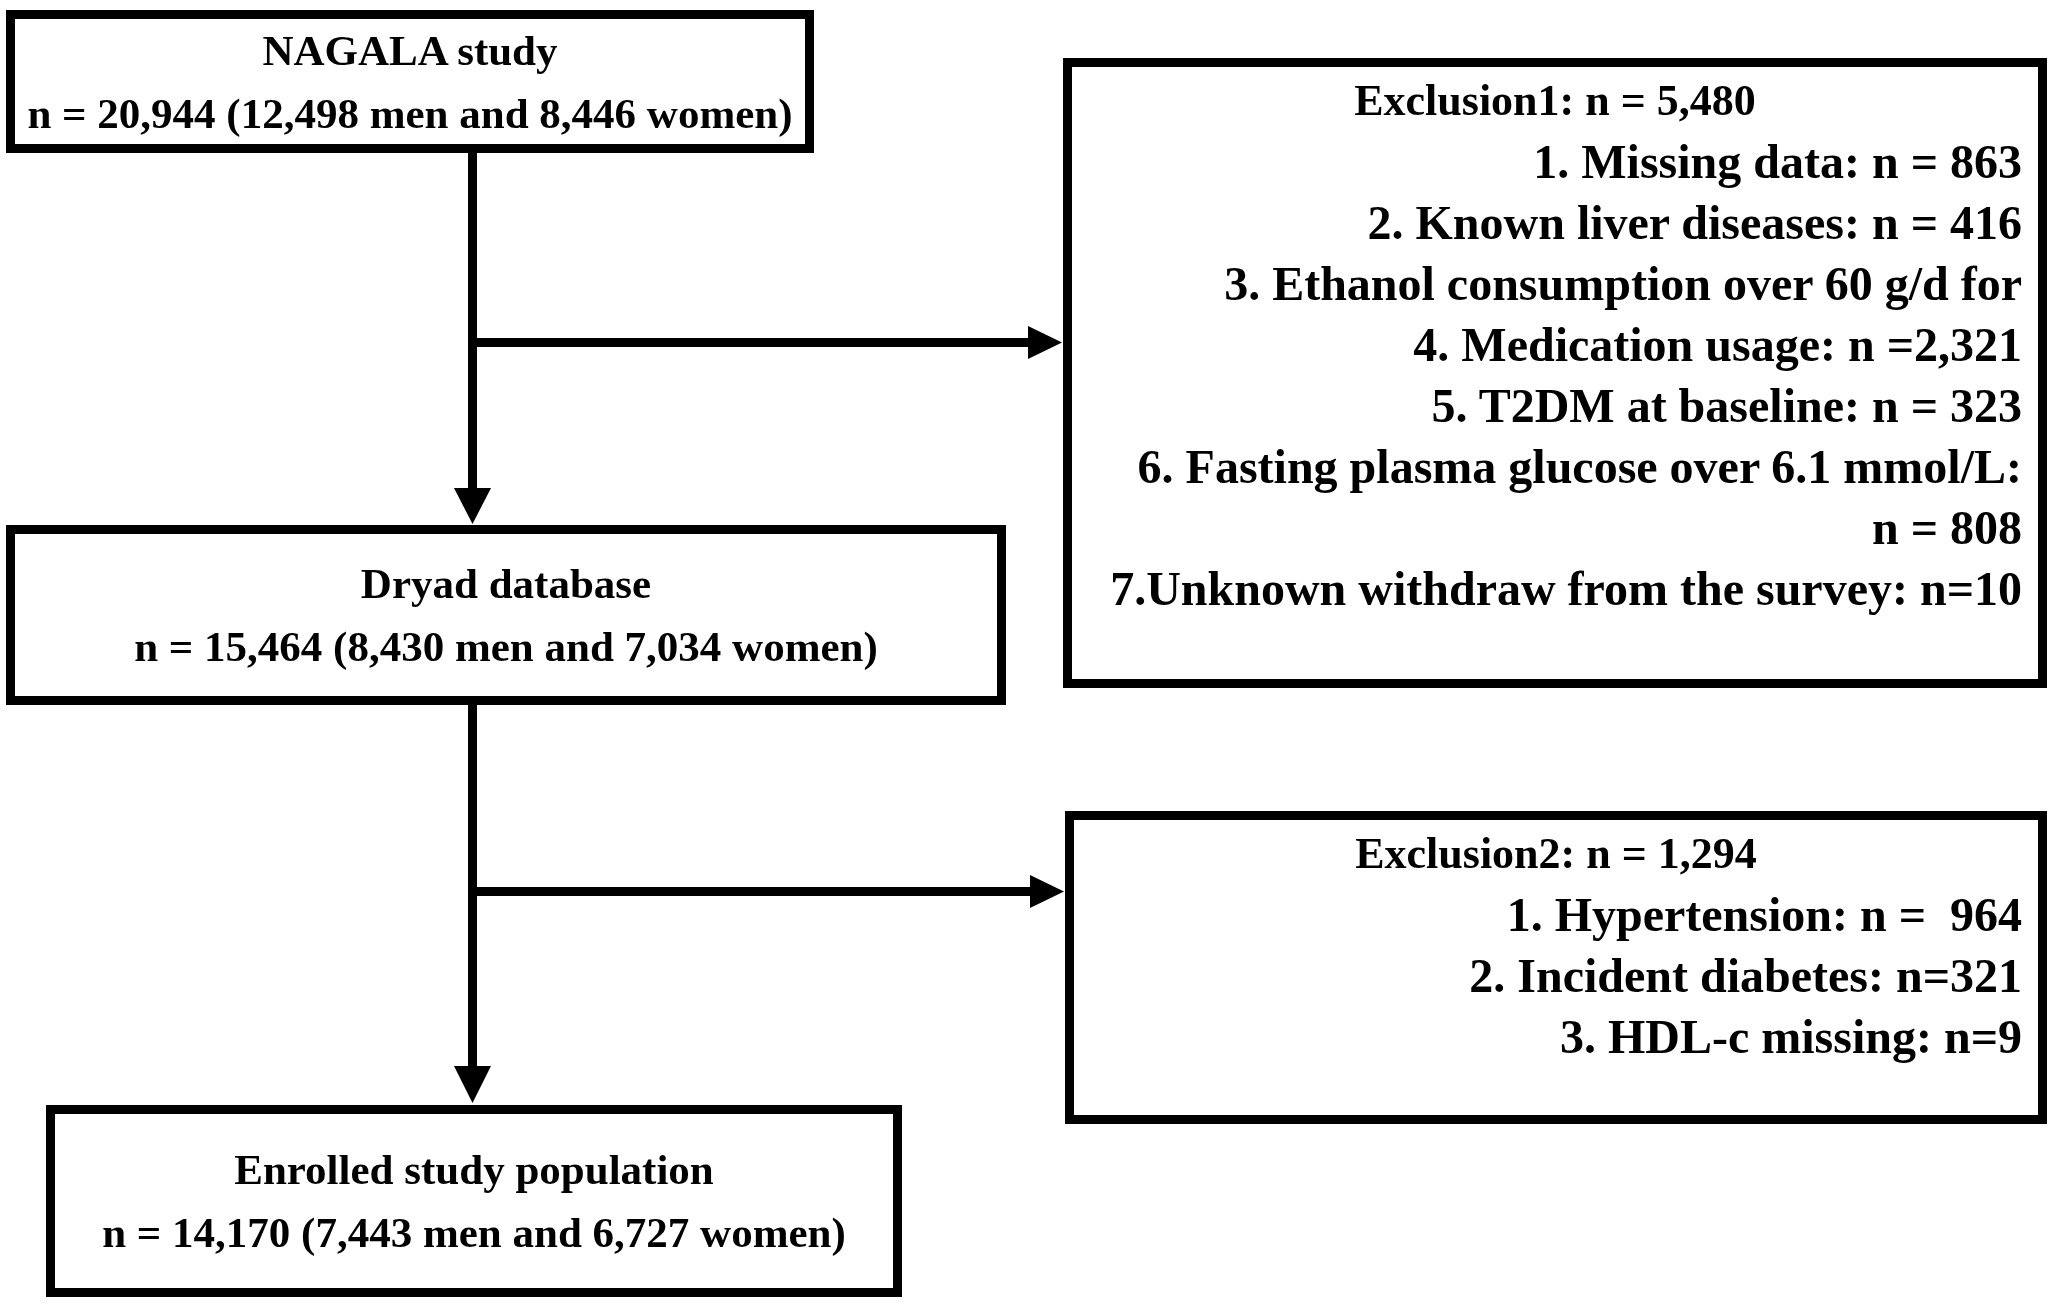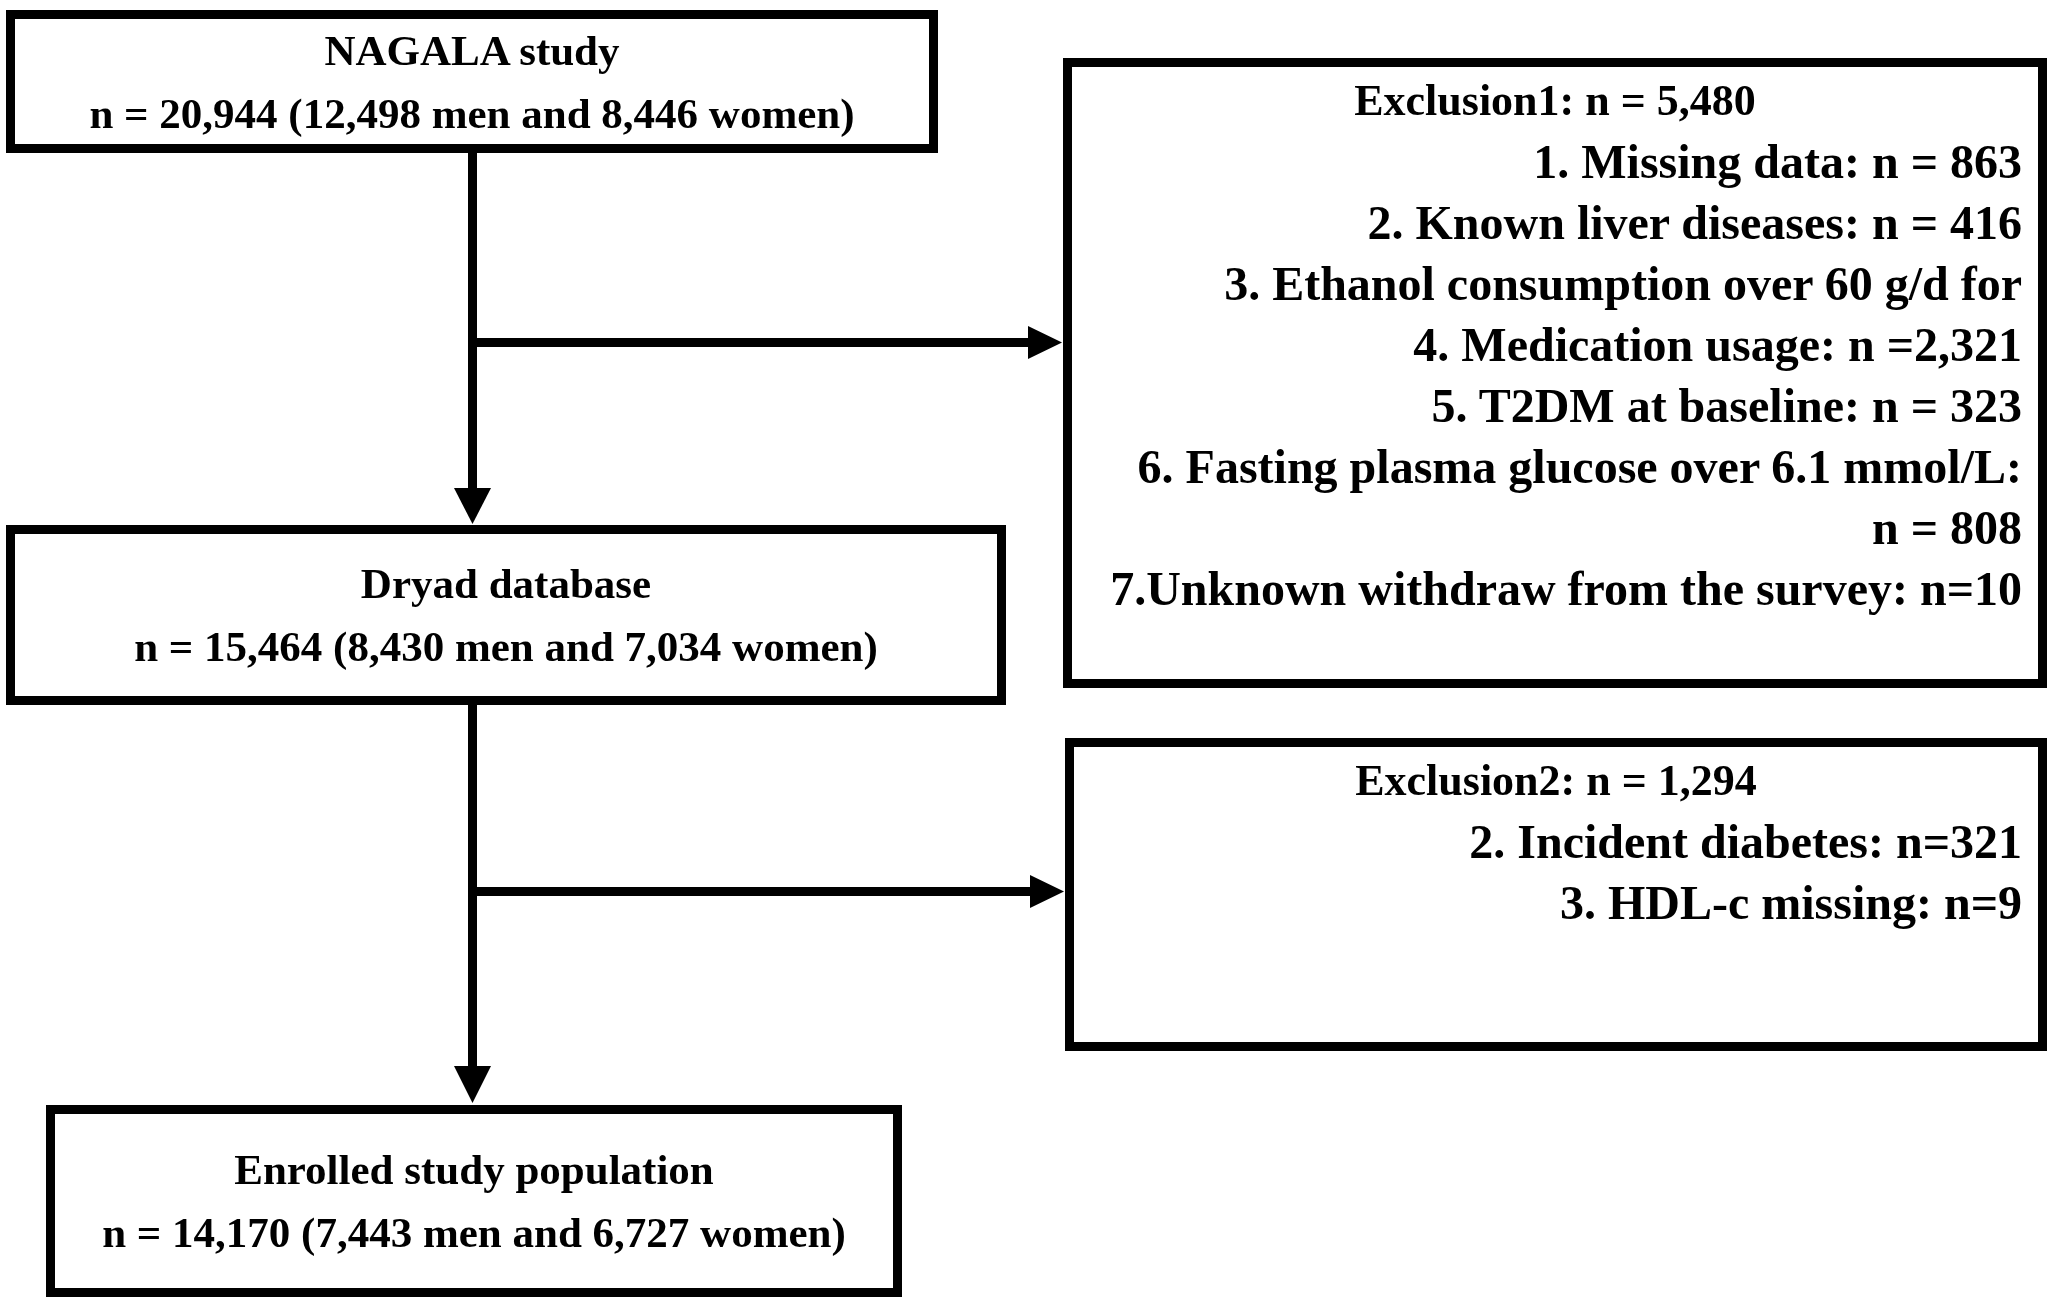--- a/index.html
+++ b/index.html
@@ -53,24 +53,24 @@
   .excl-line {
     font-size: 48px;
     line-height: 61px;
     text-align: right;
     white-space: pre;
   }
   .excl-line.indent {
     padding-left: 44px;
   }
 
-  #box-nagala     { left: 6px;    top: 10px;   width: 932px; height: 143px; }
+  #box-nagala     { left: 6px;    top: 10px;   width: 808px; height: 143px; }
   #box-exclusion1 { left: 1063px; top: 58px;   width: 984px; height: 630px; }
   #box-dryad      { left: 6px;    top: 525px;  width: 1000px; height: 180px; }
-  #box-exclusion2 { left: 1065px; top: 738px;  width: 982px; height: 313px; }
+  #box-exclusion2 { left: 1065px; top: 811px;  width: 982px; height: 313px; }
   #box-enrolled   { left: 0;    top: 1105px; width: 856px; height: 192px; margin-left: 46px; }
 </style>
 </head>
 <body>
 
 <div class="canvas">
 
   <svg class="arrows" width="2056" height="1307" viewBox="0 0 2056 1307">
     <g>
       <line x1="472.5" y1="152" x2="472.5" y2="492" stroke="#000000" stroke-width="9"></line>
@@ -107,20 +107,21 @@
     <div class="excl-line">7.Unknown withdraw from the survey: n=10</div>
   </div>
 
   <div class="box main" id="box-dryad">
     <div class="line">Dryad database</div>
     <div class="line">n = 15,464 (8,430 men and 7,034 women)</div>
   </div>
 
   <div class="box excl" id="box-exclusion2">
     <div class="excl-title">Exclusion2: n = 1,294</div>
+    <div class="excl-line">1. Hypertension: n =  964</div>
     <div class="excl-line">2. Incident diabetes: n=321</div>
     <div class="excl-line">3. HDL-c missing: n=9</div>
   </div>
 
   <div class="box main" id="box-enrolled">
     <div class="line">Enrolled study population</div>
     <div class="line">n = 14,170 (7,443 men and 6,727 women)</div>
   </div>
 
 </div>

